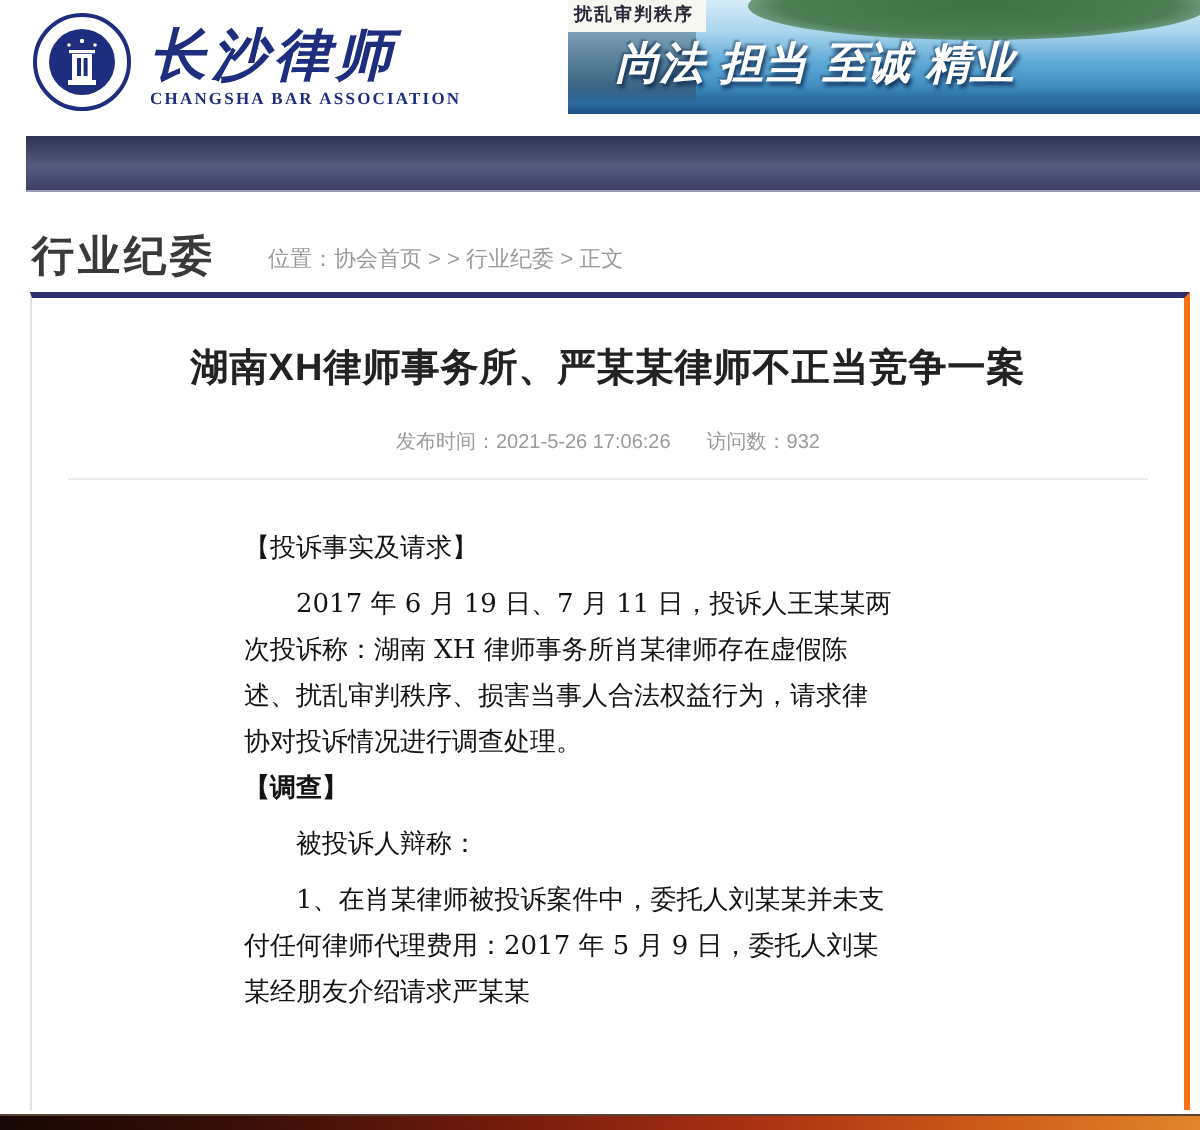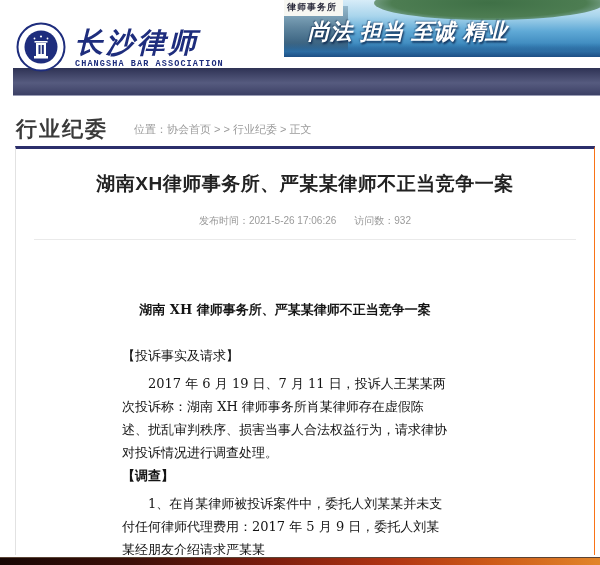--- a/index.html
+++ b/index.html
@@ -4,28 +4,28 @@
 <style>
   * { box-sizing: border-box; }
   html,body { margin:0; padding:0; }
   body {
     width:600px; height:565px; overflow:hidden; background:#fff;
     font-family:"Liberation Sans", sans-serif; position:relative;
   }
 
   
   .header { position:relative; height:68px; background:#fff; }
-  .logo { position:absolute; left:16px; top:22px; display:flex; align-items:center; gap:9px; cursor:pointer; }
+  .logo { position:absolute; left:16px; top:6px; display:flex; align-items:center; gap:9px; cursor:pointer; }
   .logo-text { display:flex; flex-direction:column; line-height:1; }
   .logo-cn {
     font-family:"DejaVu Serif","Liberation Serif",serif;
     font-size:28px; font-weight:bold; color:#1e2d7d; letter-spacing:3px; font-style:italic;
   }
   .logo-en {
-    font-family:Liberation Mono, monospace;
+    font-family:Liberation Serif, serif;
     font-size:8.5px; font-weight:bold; color:#1e2d7d; letter-spacing:1.1px; margin-top:3px;
   }
 
   
   .banner { position:absolute; right:0; top:0; width:316px; height:57px; overflow:hidden;
     background:linear-gradient(180deg,#d7ecf8 0%,#a9d5ec 28%,#5fa9d6 55%,#3c88bd 80%,#25598f 96%,#1b3f6e 100%); }
   .banner-mountain { position:absolute; left:90px; top:-14px; width:230px; height:34px;
     border-radius:50%; background:radial-gradient(ellipse at center,#3f7046 0%,#4d7d52 60%,rgba(110,150,120,0) 100%); }
   .banner-city { position:absolute; left:0; top:6px; width:64px; height:51px;
     background:linear-gradient(180deg,#8fb4c8 0%,#5f8299 40%,#3f637e 70%,#2c4a63 100%); opacity:.9; }
@@ -44,21 +44,21 @@
     border-bottom:1px solid #9a9db5; }
 
   
   .section-head { padding:12px 0 0 16px; height:44px; background:#fff; display:flex; align-items:flex-end;text-align:right; }
   .section-title { font-size:21px; color:#3a3a3a; margin:0; font-weight:600; letter-spacing:2px; line-height:1.1; }
   .breadcrumb { margin-left:26px; font-size:11px; color:#9a9a9a; padding-bottom:3px; }
   .breadcrumb a { color:#9a9a9a; text-decoration:none; cursor:pointer; }
 
   
   .panel { margin:6px 5px 0 15px; border-top:3px solid #2b2e6b;
-    border-left:1px solid #e2e2e2; border-right:1px solid #f97316;
+    border-left:1px solid #e2e2e2; border-right:3px solid #f97316;
     height:409px; background:#fff; overflow:hidden; }
   .article-title { text-align:center; font-size:19px; font-weight:bold; color:#222;
     margin:22px 20px 0 20px; letter-spacing:.5px; }
   .article-meta { text-align:center; font-size:10px; color:#9a9a9a; margin-top:17px; }
   .article-meta .gap { display:inline-block; width:18px; }
   .divider { border:none; border-top:1px solid #eaeaea; margin:11px 18px 0 18px; }
 
   .article-body { margin:0 146px 0 106px;
     font-family:"DejaVu Serif","Liberation Serif",serif;
     font-size:13px; color:#141414; line-height:23px; }
@@ -99,21 +99,21 @@
     <span class="logo-text">
       <span class="logo-cn">长沙律师</span>
       <span class="logo-en">CHANGSHA BAR ASSOCIATION</span>
     </span>
   </div>
 
   <div class="banner">
     <div class="banner-mountain"></div>
     <div class="banner-city"></div>
     <div class="banner-river"></div>
-    <div class="banner-tag">律师事务所</div>
+    <div class="banner-tag">扰乱审判秩序</div>
     <div class="banner-slogan">尚法  担当  至诚  精业</div>
   </div>
 </div>
 
 <div class="navbar"></div>
 
 <div class="section-head">
   <h1 class="section-title">行业纪委</h1>
   <div class="breadcrumb">
     <span>位置：</span><a>协会首页</a><span> &gt; &gt; </span><a>行业纪委</a><span> &gt; </span><span>正文</span>
@@ -123,23 +123,23 @@
 <div class="panel">
   <div class="article-title">湖南XH律师事务所、严某某律师不正当竞争一案</div>
 
   <div class="article-meta">
     <span>发布时间：</span><span>2021-5-26 17:06:26</span><span class="gap"></span><span>访问数：</span><span>932</span>
   </div>
 
   <hr class="divider">
 
   <div class="article-body">
-    <div class="body-title">湖南 XH 律师事务所、严某某律师不正当竞争一案</div>
 
     <div class="sec-heading">【投诉事实及请求】</div>
     <p>2017 年 6 月 19 日、7 月 11 日，投诉人王某某两次投诉称：湖南 XH 律师事务所肖某律师存在虚假陈述、扰乱审判秩序、损害当事人合法权益行为，请求律协对投诉情况进行调查处理。</p>
 
     <div class="sec2-heading">【调查】</div>
+    <p>被投诉人辩称：</p>
     <p>1、在肖某律师被投诉案件中，委托人刘某某并未支付任何律师代理费用：2017 年 5 月 9 日，委托人刘某某经朋友介绍请求严某某</p>
   </div>
 </div>
 
 <div class="footer-strip"></div>
 
 </body></html>

